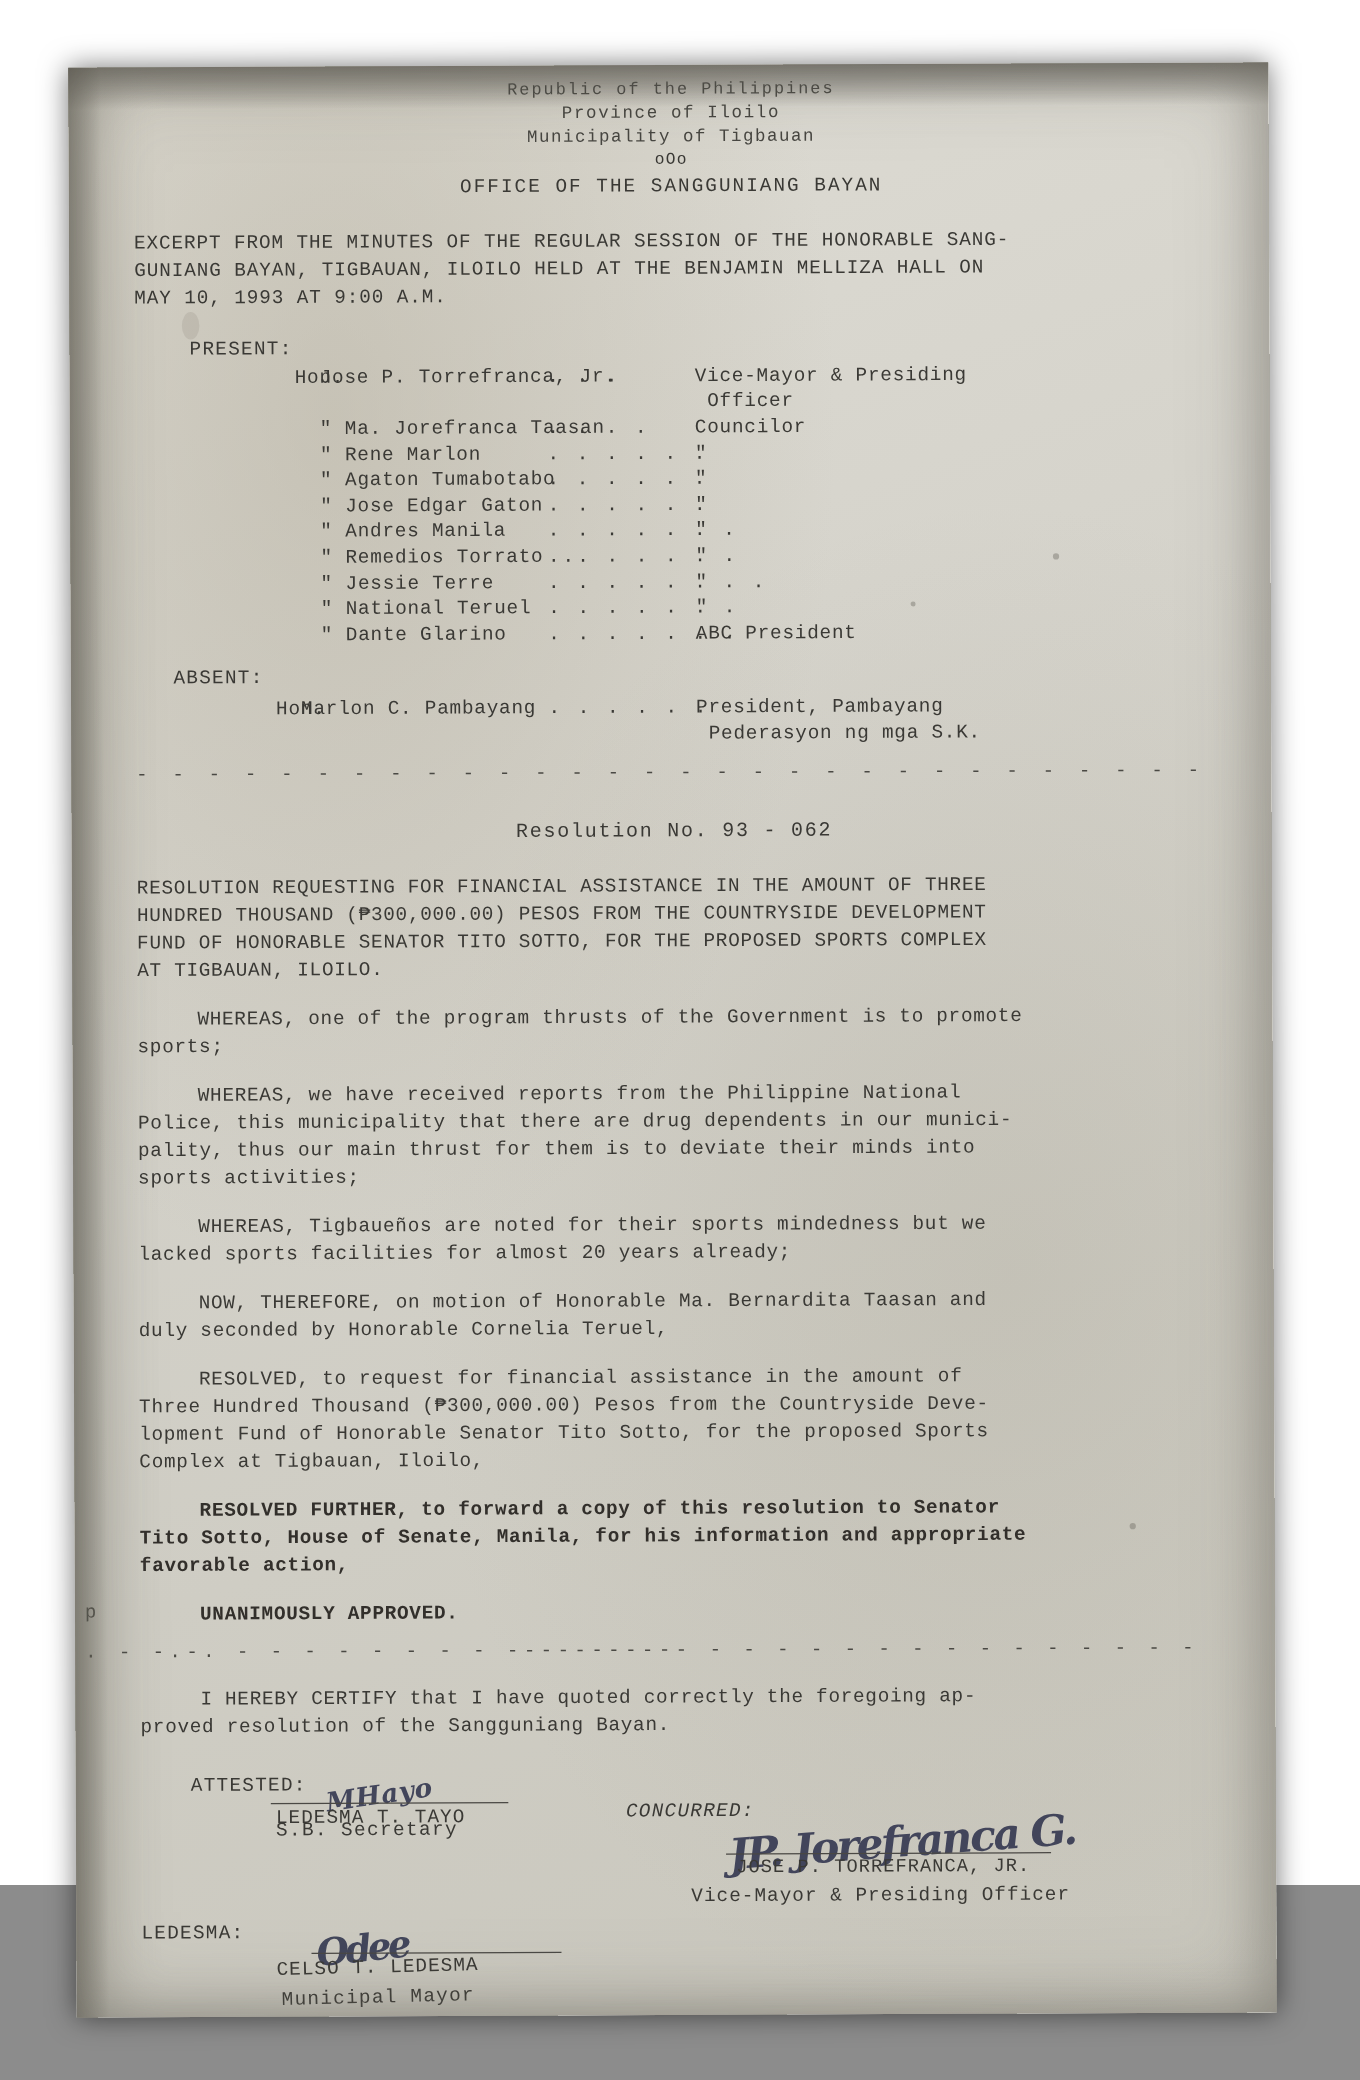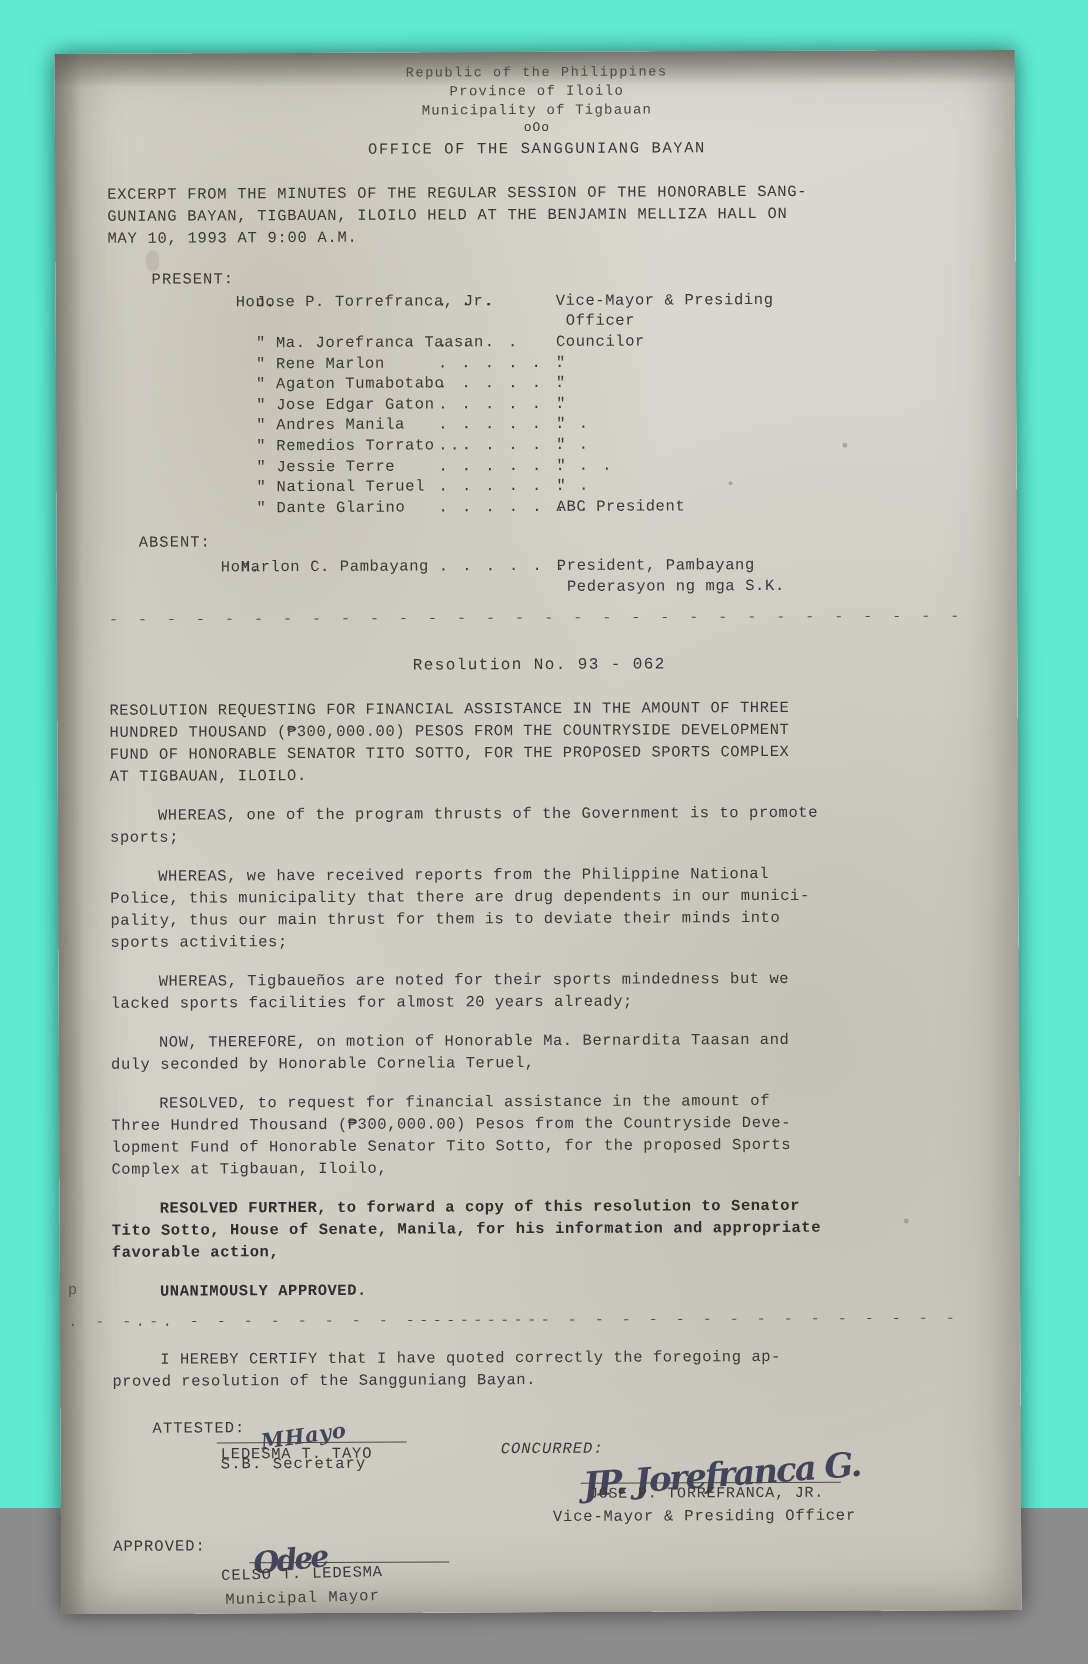--- a/index.html
+++ b/index.html
@@ -12,21 +12,21 @@
     height: 1664px;
     overflow: hidden;
     font-family: "Liberation Mono", monospace;
   }
 
   
   #scan {
     position: absolute;
     left: 0; top: 0;
     width: 1088px; height: 1508px;
-    background: #5eead4;
+    background: #ffffff;
   }
   #paper {
     position: absolute;
     left: 58px; top: 52px;
     width: 960px; height: 1560px;
     background: #d9d8d2;
     background-image:
       radial-gradient(ellipse at 22% 18%, rgba(175,168,150,0.45) 0%, rgba(175,168,150,0) 38%),
       radial-gradient(ellipse at 78% 62%, rgba(170,166,152,0.30) 0%, rgba(170,166,152,0) 45%),
       linear-gradient(160deg, #dedcd4 0%, #d5d3cb 38%, #cfcdc4 66%, #c9c7bd 100%);
@@ -276,21 +276,21 @@
         <div class="underline-1"></div>
         <div class="sig-name-1">LEDESMA T. TAYO</div>
         <div class="sig-sub-1">S.B.  Secretary</div>
 
         <div class="concurred">CONCURRED:</div>
         <div class="ink ink2">JP. Jorefranca G.</div>
         <div class="underline-2"></div>
         <div class="sig-name-2">JOSE P. TORREFRANCA, JR.</div>
         <div class="sig-sub-2">Vice-Mayor &amp; Presiding Officer</div>
 
-        <div class="approved">APPROVED:</div>
+        <div class="approved">LEDESMA:</div>
         <div class="ink ink3">Odee</div>
         <div class="underline-3"></div>
         <div class="sig-name-3">CELSO T. LEDESMA</div>
         <div class="sig-sub-3">Municipal  Mayor</div>
       </div>
 
     </div>
 
     <div class="stray-p">p</div>
   </div>

